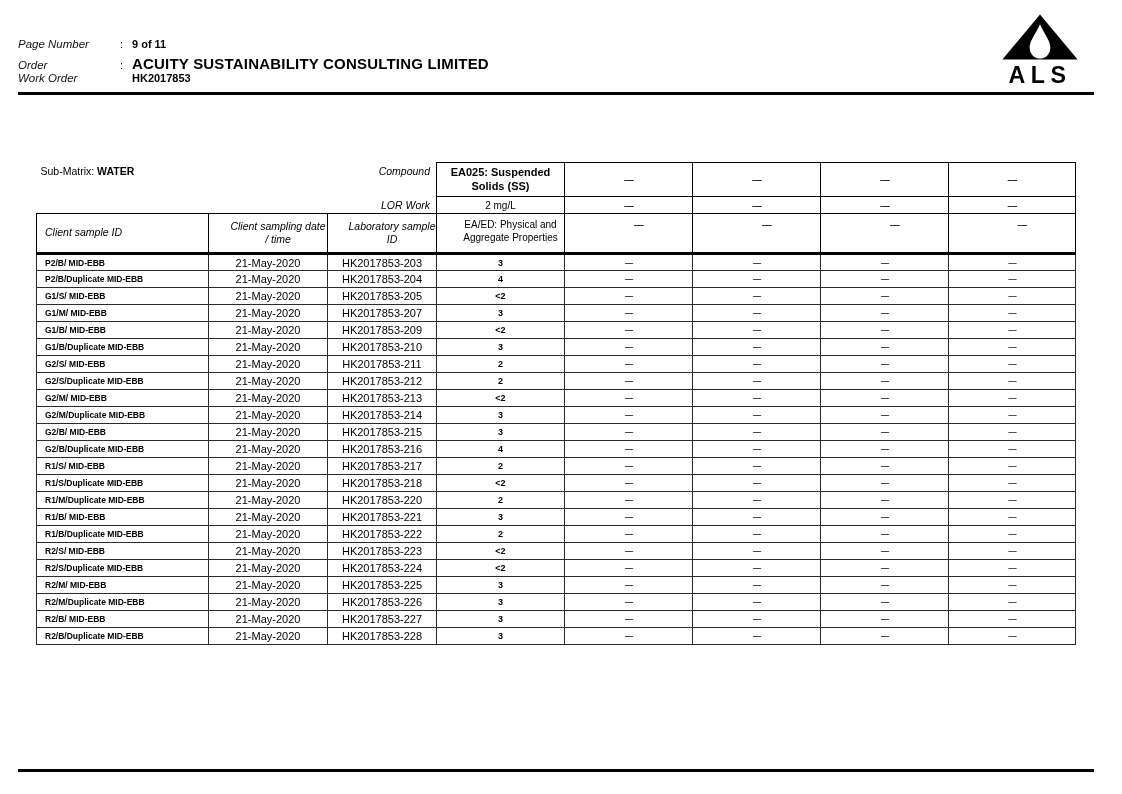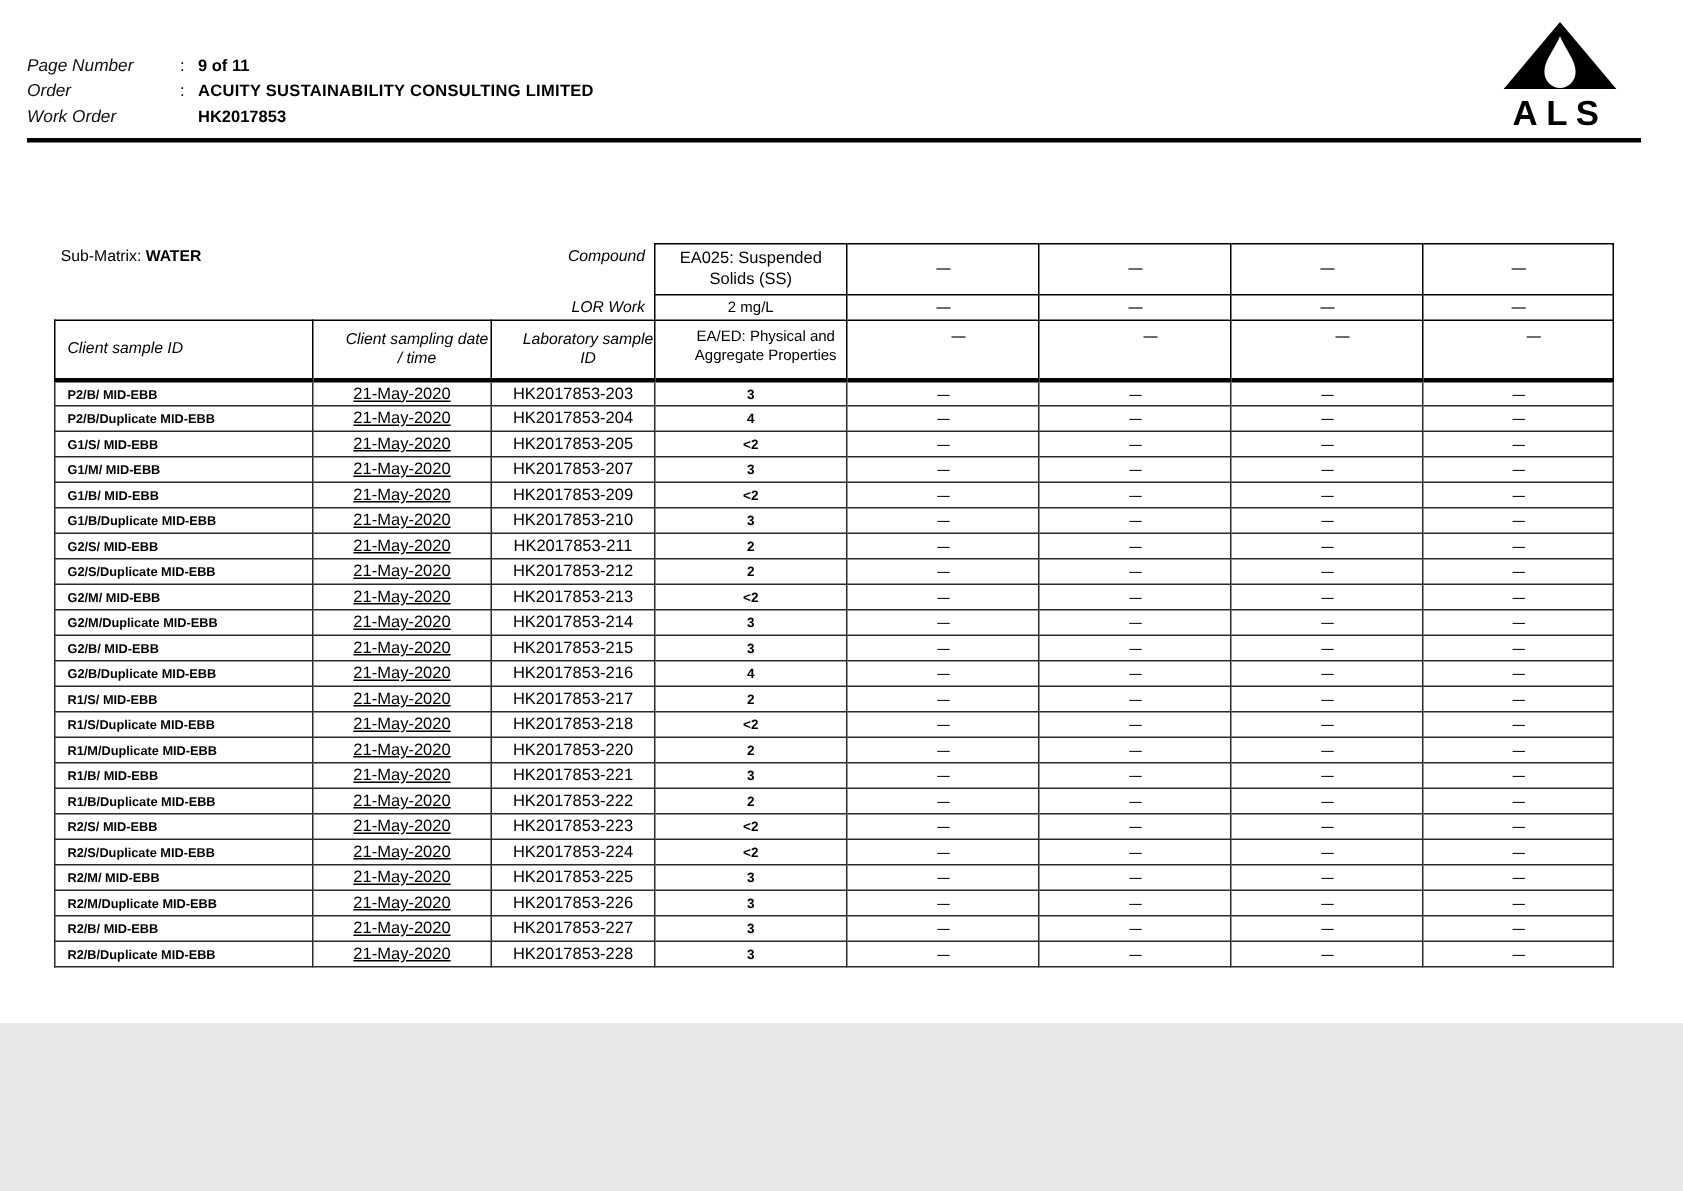--- a/index.html
+++ b/index.html
@@ -1,32 +1,32 @@
 <!DOCTYPE html>
 <html><head>
 <meta charset="utf-8">
 <style>
   * { box-sizing: border-box; margin: 0; padding: 0; }
   html,body { background:#e8e8e8; }
   .page {
     position: relative;
-    width: 1122px; height: 682px;
+    width: 1122px; height: 794px;
     margin: 0 auto;
     background: #ffffff;
     font-family: "Liberation Sans", sans-serif;
     color: #000;
     overflow: hidden;
   }
   
   .report-header { position: absolute; top: 38px; left: 18px; }
   .hrow { display: flex; align-items: baseline; height: 17px; }
   .hlabel { width: 102px; font-style: italic; font-size: 11.5px; color:#111; }
   .hcolon { width: 12px; font-size: 11px; }
   .hval   { font-weight: bold; font-size: 11px; }
-  .hval.small { font-size: 11px; letter-spacing: .2px; }
+  .hval.small { font-size: 15px; letter-spacing: .2px; }
   .logo { position: absolute; top: 12px; right: 42px; width: 80px; text-align: right; }
   .rule-top    { position: absolute; top: 92px;  left: 18px; right: 28px; height: 3px; background: #000; }
   .rule-bottom { position: absolute; top: 769px; left: 18px; right: 28px; height: 3px; background: #000; }
 
   
   .table-area { position: absolute; top: 118px; left: 36px; margin-top: 44px; }
   table { border-collapse: collapse; table-layout: fixed; width: 1039px; }
   td { font-size: 11px; text-align: center; vertical-align: middle; padding: 0; overflow: hidden; }
   .box { border: 1px solid #000; }
   .thickb { border-bottom: 3px solid #000 !important; }
@@ -35,32 +35,32 @@
   tr.r-lor td      { height: 17px; }
   tr.r-cols td     { height: 40px; padding-left: 20px; }
 
   .left-head { border: none; padding: 2px 6px 0 4px; vertical-align: top; }
   .left-head-inner { display: flex; justify-content: space-between; align-items: flex-start; font-size: 10.5px; }
   .submatrix-prefix { font-size: 10.5px; }
   .submatrix-value  { font-weight: bold; font-size: 10.5px; }
   .compound-lbl, .lor-lbl { font-style: italic; font-size: 10.5px; }
   .lor-left { border: none; text-align: right; padding-right: 6px; vertical-align: top; padding-top: 2px; }
 
-  .compound-head { font-weight: normal; font-size: 11px; line-height: 1.25; }
+  .compound-head { font-weight: bold; font-size: 11px; line-height: 1.25; }
   .lor-val { font-size: 10px; }
   .dash-mid { font-size: 10px; letter-spacing: -1px; }
   .dash-top { font-size: 10px; letter-spacing: -1px; vertical-align: top; padding-top: 5px; }
 
   .colhead { font-style: italic; font-size: 10.5px; line-height: 1.25; }
   .colhead.left { text-align: left; padding-left: 8px; }
   .method-head { font-size: 10px; line-height: 1.3; vertical-align: top; padding-top: 4px; font-style: normal; }
 
   tbody td { border: 1px solid #2b2b2b; height: 17px; }
   .c-sample { text-align: left; padding-left: 8px; font-size: 8.5px; font-weight: 600; }
-  .c-date   { font-size: 11px; text-decoration: underline; }
+  .c-date   { font-size: 11px; }
   .c-lab    { font-size: 11px; }
   .c-val    { font-size: 9px; font-weight: 700; }
   .c-dash   { font-size: 9px; letter-spacing: -1px; }
 </style>
 </head>
 <body>
 
 <div class="page">
 
   <div class="report-header">

